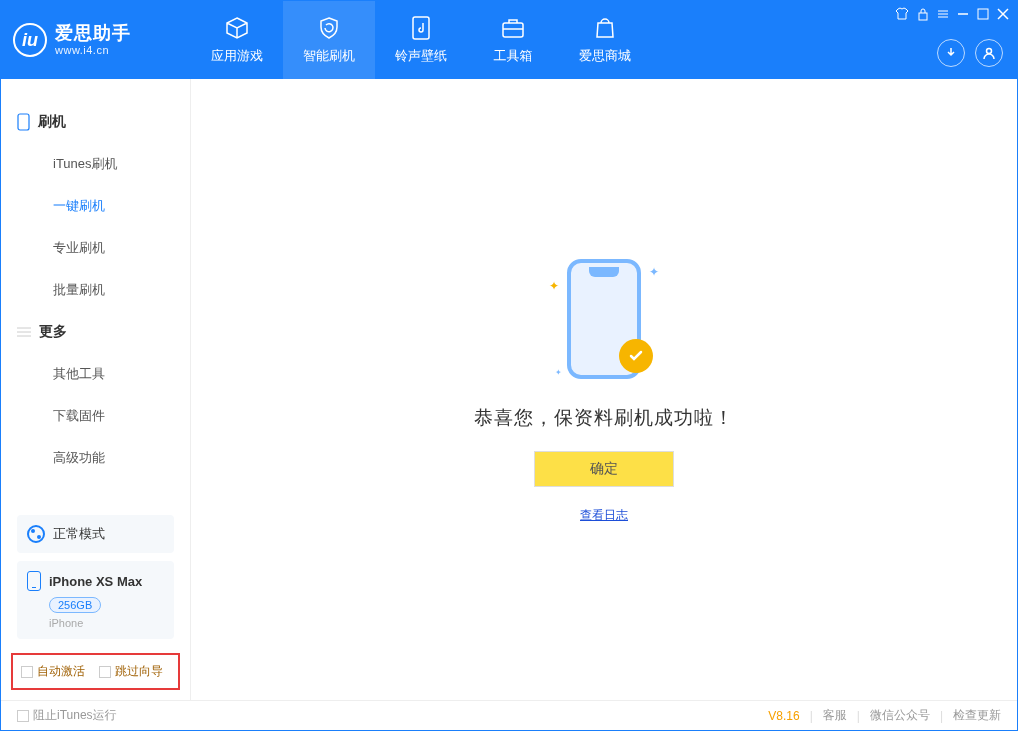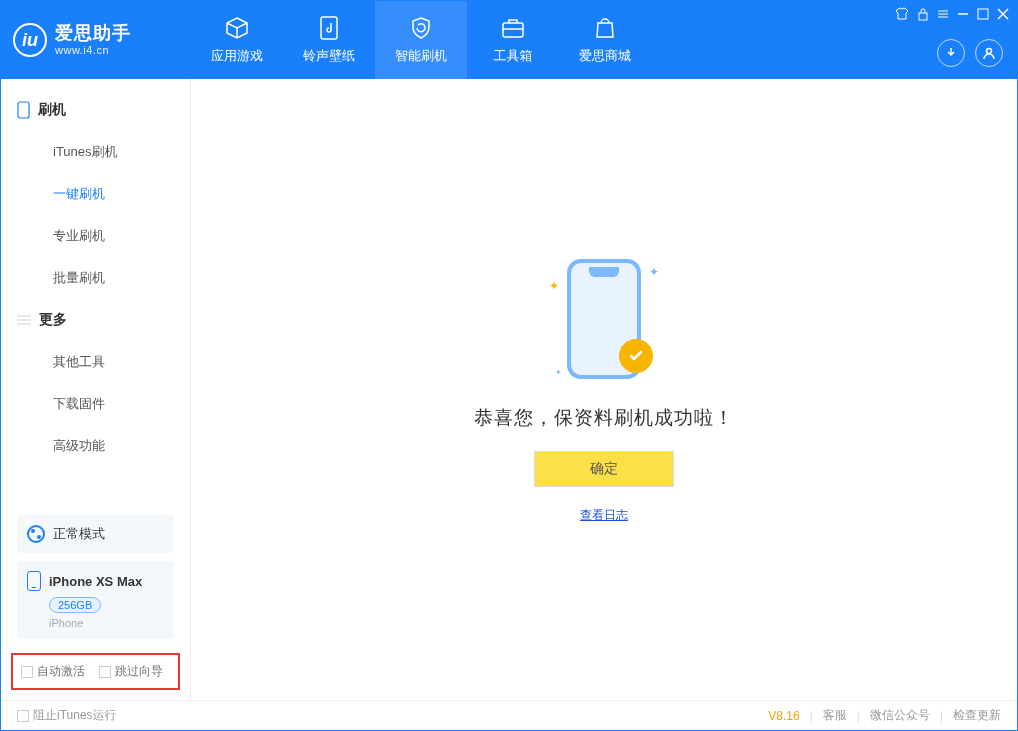--- a/index.html
+++ b/index.html
@@ -15,38 +15,38 @@
 .tab { width: 92px; display: flex; flex-direction: column; align-items: center; justify-content: center; gap: 6px; cursor: pointer; position: relative; }
 .tab.active { background: rgba(255,255,255,.12); }
 .tab-icon { width: 26px; height: 26px; display: flex; align-items: center; justify-content: center; }
 .tab-label { font-size: 13px; }
 .win-icons { position: absolute; right: 8px; top: 6px; display: flex; gap: 8px; align-items: center; }
 .win-icons span, .win-icons svg { cursor: pointer; }
 .circ-btns { position: absolute; right: 14px; top: 38px; display: flex; gap: 10px; }
 .circ-btn { width: 28px; height: 28px; border: 1.5px solid rgba(255,255,255,.7); border-radius: 50%; display: flex; align-items: center; justify-content: center; cursor: pointer; }
 .body { flex: 1; display: flex; min-height: 0; }
 .sidebar { width: 190px; border-right: 1px solid #eee; display: flex; flex-direction: column; background: #fff; }
-.side-scroll { flex: 1; overflow-y: auto; padding-top: 10px; }
+.side-scroll { flex: 1; overflow-y: auto; padding-top: 10px; margin-top: 12px; }
 .side-header { display: flex; align-items: center; gap: 8px; padding: 12px 16px; color: #555; font-size: 14px; }
 .side-header .txt { font-weight: bold; color: #333; }
 .side-item { padding: 12px 16px 12px 52px; font-size: 13px; color: #555; cursor: pointer; }
 .side-item.active { color: #1a7ffb; }
 .mode-box { margin: 8px 16px; padding: 10px 10px; background: #f5f8fb; border-radius: 4px; display: flex; align-items: center; gap: 8px; font-size: 13px; color: #333; }
 .mode-icon { width: 18px; height: 18px; border: 2px solid #1a7ffb; border-radius: 50%; position: relative; }
 .mode-icon::before, .mode-icon::after { content: ""; position: absolute; width: 4px; height: 4px; background: #1a7ffb; border-radius: 50%; }
 .mode-icon::before { left: 2px; top: 2px; }
 .mode-icon::after { right: 2px; bottom: 2px; }
 .device-box { margin: 0 16px 8px; padding: 10px 10px; background: #f5f8fb; border-radius: 4px; }
 .dev-row1 { display: flex; align-items: center; gap: 8px; font-size: 13px; font-weight: bold; color: #333; }
 .dev-phone-icon { width: 14px; height: 20px; border: 1.5px solid #1a7ffb; border-radius: 3px; position: relative; }
 .dev-phone-icon::after { content: ""; position: absolute; bottom: 2px; left: 50%; transform: translateX(-50%); width: 4px; height: 1.5px; background: #1a7ffb; }
 .dev-badge { display: inline-block; margin-top: 6px; margin-left: 22px; padding: 1px 8px; border: 1px solid #7bb8ff; color: #1a7ffb; border-radius: 10px; font-size: 11px; background: #e9f2ff; }
 .dev-sub { margin-left: 22px; font-size: 11px; color: #aaa; margin-top: 4px; }
 .checks { border: 2px solid #e63a3a; margin: 6px 10px 10px; padding: 8px 8px; display: flex; gap: 14px; }
-.chk { display: flex; align-items: center; gap: 4px; font-size: 12px; color: #737373; cursor: pointer; }
+.chk { display: flex; align-items: center; gap: 4px; font-size: 12px; color: #a16207; cursor: pointer; }
 .chk-box { width: 12px; height: 12px; border: 1px solid #ccc; }
 .main { flex: 1; display: flex; flex-direction: column; align-items: center; justify-content: center; gap: 20px; }
 .phone-illus { width: 110px; height: 130px; position: relative; }
 .phone-shape { position: absolute; left: 18px; top: 4px; width: 74px; height: 120px; border: 4px solid #7bb8ff; border-radius: 14px; background: #e9f2ff; }
 .phone-notch { position: absolute; top: 4px; left: 50%; transform: translateX(-50%); width: 30px; height: 10px; background: #7bb8ff; border-radius: 0 0 6px 6px; }
 .phone-check { position: absolute; right: 6px; bottom: 12px; width: 34px; height: 34px; background: #f7b500; border-radius: 50%; display: flex; align-items: center; justify-content: center; }
 .spark { position: absolute; color: #f7b500; font-size: 12px; }
 .spark.a { left: 0; top: 24px; }
 .spark.b { right: 0; top: 10px; color: #7bb8ff; }
 .spark.c { left: 6px; bottom: 8px; color: #7bb8ff; font-size: 8px; }
@@ -74,37 +74,37 @@
     </div>
     <div class="tabs">
       <div class="tab">
         <span class="tab-icon">
             <svg width="24" height="24" viewBox="0 0 24 24">
               <path d="M12 2 L22 7 L22 17 L12 22 L2 17 L2 7 Z M2 7 L12 12 L22 7 M12 12 L12 22" fill="none" stroke="#fff" stroke-width="1.5"></path>
             </svg>
           </span>
         <span class="tab-label">应用游戏</span>
       </div>
+      <div class="tab active">
+        <span class="tab-icon">
+            <svg width="24" height="24" viewBox="0 0 24 24">
+              <path d="M12 2 L20 5 V11 C20 16 16 20 12 22 C8 20 4 16 4 11 V5 Z" fill="none" stroke="#fff" stroke-width="1.5"></path>
+              <path d="M8 12 a4 4 0 1 0 1 -3" fill="none" stroke="#fff" stroke-width="1.5"></path>
+            </svg>
+          </span>
+        <span class="tab-label">智能刷机</span>
+      </div>
       <div class="tab">
         <span class="tab-icon">
             <svg width="20" height="24" viewBox="0 0 20 24">
               <rect x="2" y="1" width="16" height="22" rx="2" fill="none" stroke="#fff" stroke-width="1.5"></rect>
               <path d="M12 7 v7 a2 2 0 1 1 -2 -2" fill="none" stroke="#fff" stroke-width="1.5"></path>
             </svg>
           </span>
         <span class="tab-label">铃声壁纸</span>
-      </div>
-      <div class="tab active">
-        <span class="tab-icon">
-            <svg width="24" height="24" viewBox="0 0 24 24">
-              <path d="M12 2 L20 5 V11 C20 16 16 20 12 22 C8 20 4 16 4 11 V5 Z" fill="none" stroke="#fff" stroke-width="1.5"></path>
-              <path d="M8 12 a4 4 0 1 0 1 -3" fill="none" stroke="#fff" stroke-width="1.5"></path>
-            </svg>
-          </span>
-        <span class="tab-label">智能刷机</span>
       </div>
       <div class="tab">
         <span class="tab-icon">
             <svg width="24" height="22" viewBox="0 0 24 22">
               <rect x="2" y="6" width="20" height="14" rx="2" fill="none" stroke="#fff" stroke-width="1.5"></rect>
               <path d="M8 6 V3 h8 v3" fill="none" stroke="#fff" stroke-width="1.5"></path>
               <line x1="2" y1="12" x2="22" y2="12" stroke="#fff" stroke-width="1.5"></line>
             </svg>
           </span>
         <span class="tab-label">工具箱</span>

